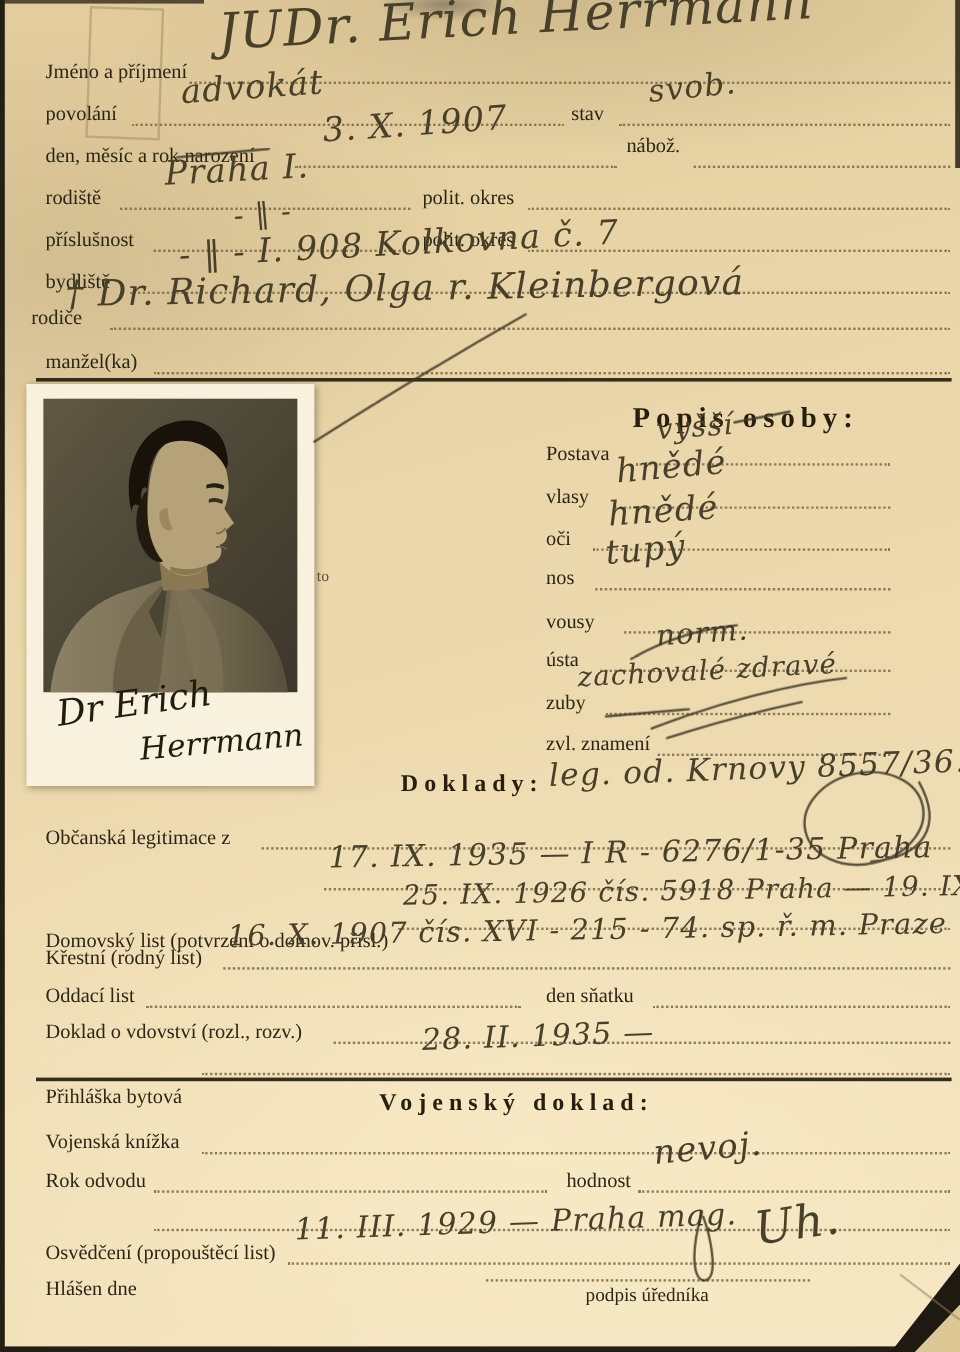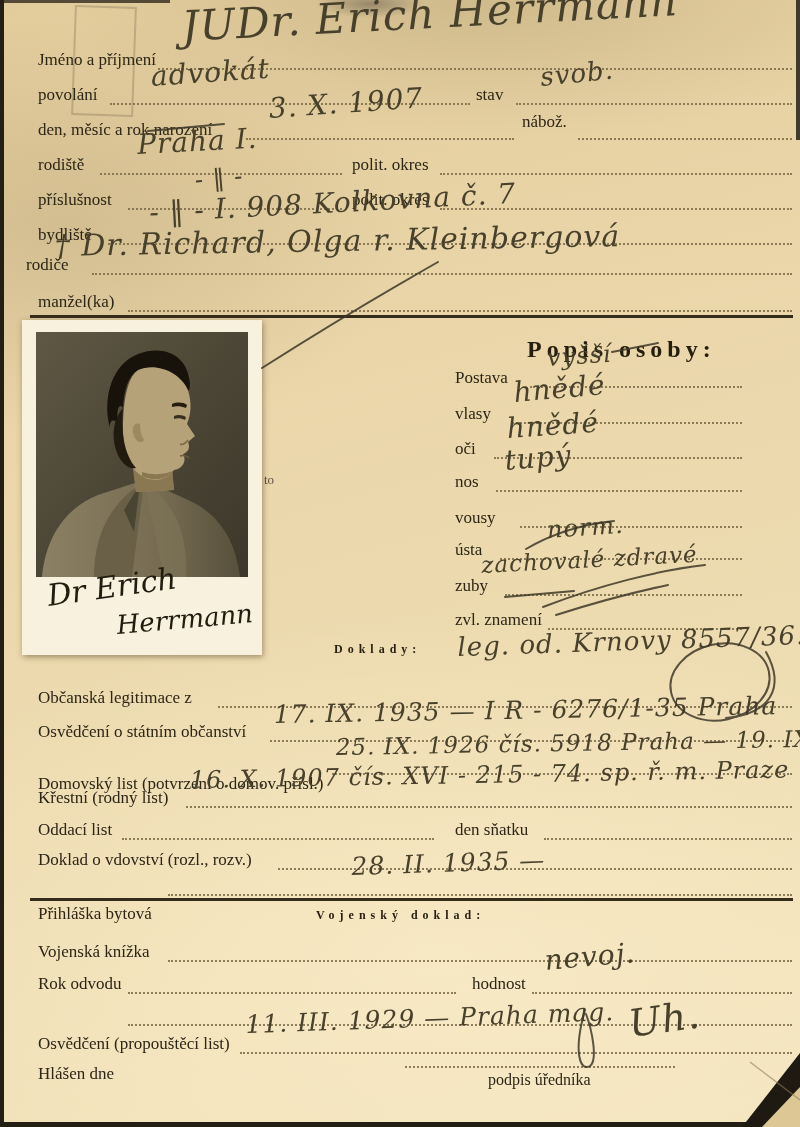--- a/index.html
+++ b/index.html
@@ -6,21 +6,21 @@
   #page{
     position:relative;width:800px;height:1127px;overflow:hidden;
     background:
       radial-gradient(ellipse 900px 500px at 55% 85%, rgba(255,244,210,.45), rgba(255,244,210,0) 70%),
       radial-gradient(ellipse 500px 300px at 8% 20%, rgba(120,100,60,.18), rgba(120,100,60,0) 70%),
       radial-gradient(ellipse 600px 200px at 60% 0%, rgba(130,112,70,.22), rgba(130,112,70,0) 70%),
       linear-gradient(165deg,#e3cc9c 0%,#ead6a9 35%,#eedcb2 65%,#f3e5bf 100%);
     font-family:"Liberation Serif",serif;color:#2b2616;
   }
   .lbl{position:absolute;font-size:17px;line-height:20px;white-space:nowrap;color:#2b2616;}
-  .heading{position:absolute;font-weight:bold;font-size:12px;letter-spacing:5px;white-space:nowrap;color:#261f10;}
+  .heading{position:absolute;font-weight:bold;font-size:20px;letter-spacing:5px;white-space:nowrap;color:#261f10;}
   .dots{position:absolute;height:18px;border-bottom:2px dotted rgba(122,106,72,.85);}
   .rule{position:absolute;height:3px;background:#352d1c;}
   .hw{position:absolute;font-family:"DejaVu Serif",serif;font-style:italic;color:#47412c;
       white-space:nowrap;transform-origin:left bottom;letter-spacing:1px;}
   .edge{position:absolute;background:#241f15;}
   .photo-card{position:absolute;left:22px;top:320px;width:240px;height:335px;background:#f7f1de;
       box-shadow:1px 2px 6px rgba(60,45,20,.45);}
   .photo-card svg{position:absolute;left:14px;top:12px;}
   .psig{position:absolute;font-family:"DejaVu Serif",serif;font-style:italic;color:#211b10;white-space:nowrap;transform-origin:left bottom;}
   .stamp-ghost{position:absolute;left:73px;top:6px;width:58px;height:106px;
@@ -167,21 +167,20 @@
 
   <div class="lbl" style="left:455px;top:610px;">zvl. znamení</div>
   <div class="dots" style="left:548px;top:610px;width:194px;"></div>
 
   <div class="heading" style="left:334px;top:642px;">Doklady:</div>
   <div class="hw" style="left:458px;top:632px;font-size:26px;transform:rotate(-2deg);">leg. od. Krnovy 8557/36.</div>
 
   <div class="lbl" style="left:38px;top:688px;">Občanská legitimace z</div>
   <div class="dots" style="left:218px;top:688px;width:574px;"></div>
 
-  <div class="lbl" style="left:38px;top:722px;">Osvědčení o státním občanství</div>
   <div class="dots" style="left:270px;top:722px;width:522px;"></div>
   <div class="hw" style="left:274px;top:700px;font-size:25px;transform:rotate(-1deg);">17. IX. 1935 — I R - 6276/1-35 Praha</div>
 
   <div class="lbl" style="left:38px;top:774px;">Domovský list (potvrzení o domov. přísl.)</div>
   <div class="dots" style="left:332px;top:755px;width:460px;"></div>
   <div class="hw" style="left:336px;top:734px;font-size:23px;transform:rotate(-1deg);">25. IX. 1926 čís. 5918 Praha — 19. IX. 1935 —</div>
 
   <div class="lbl" style="left:38px;top:788px;">Křestní (rodný list)</div>
   <div class="dots" style="left:186px;top:788px;width:606px;"></div>
   <div class="hw" style="left:190px;top:766px;font-size:24px;transform:rotate(-1deg);">16. X. 1907 čís. XVI - 215 - 74. sp. ř. m. Praze</div>

